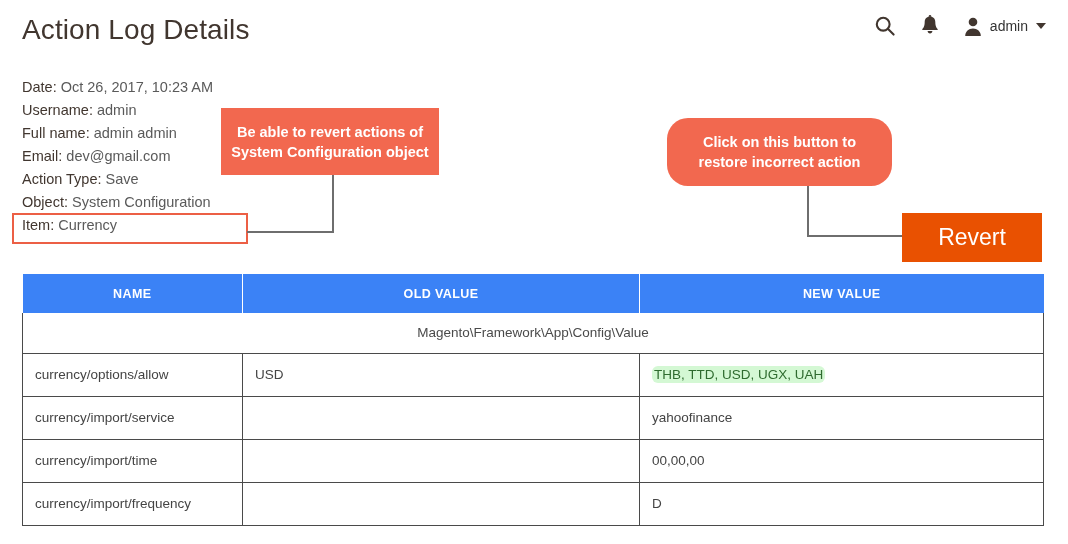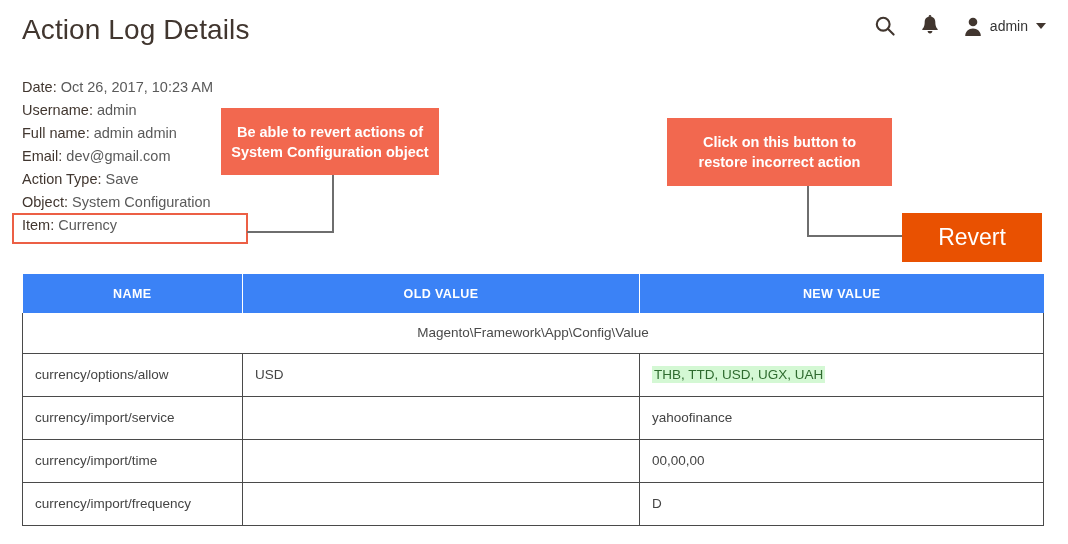--- a/index.html
+++ b/index.html
@@ -94,21 +94,21 @@
     font-weight: bold;
     font-size: 14.5px;
     line-height: 20px;
     text-align: center;
     display: flex;
     align-items: center;
     justify-content: center;
     padding: 4px 10px;
   }
   #callout-object { left: 221px; top: 108px; width: 218px; height: 67px; }
-  #callout-revert { left: 667px; top: 118px; width: 225px; height: 68px; }
+  #callout-revert { left: 667px; top: 118px; width: 225px; height: 68px; border-radius: 21px; }
 
   .leader { position: absolute; background: #6e6e6e; }
   
   #leader1-v { left: 332px; top: 175px; width: 2px; height: 58px; }
   #leader1-h { left: 247px; top: 231px; width: 87px; height: 2px; }
   
   #leader2-v { left: 807px; top: 186px; width: 2px; height: 51px; }
   #leader2-h { left: 807px; top: 235px; width: 96px; height: 2px; }
 
   
@@ -165,20 +165,21 @@
     height: 40px;
     color: #4a4a4a;
   }
   td.col-name { color: #4c4c4c; }
   td.col-old  { padding-left: 28px; }
   td.col-new  { padding-left: 28px; }
   .hl-green {
     background: #d4f8d4;
     color: #2f6b2f;
     padding: 1px 2px;
+    border-radius: 6px;
   }
 </style>
 </head>
 <body>
 
 <div id="page-header">
   <div id="page-title">Action Log Details</div>
 
   <div id="header-actions">
     <span class="hdr-icon">

